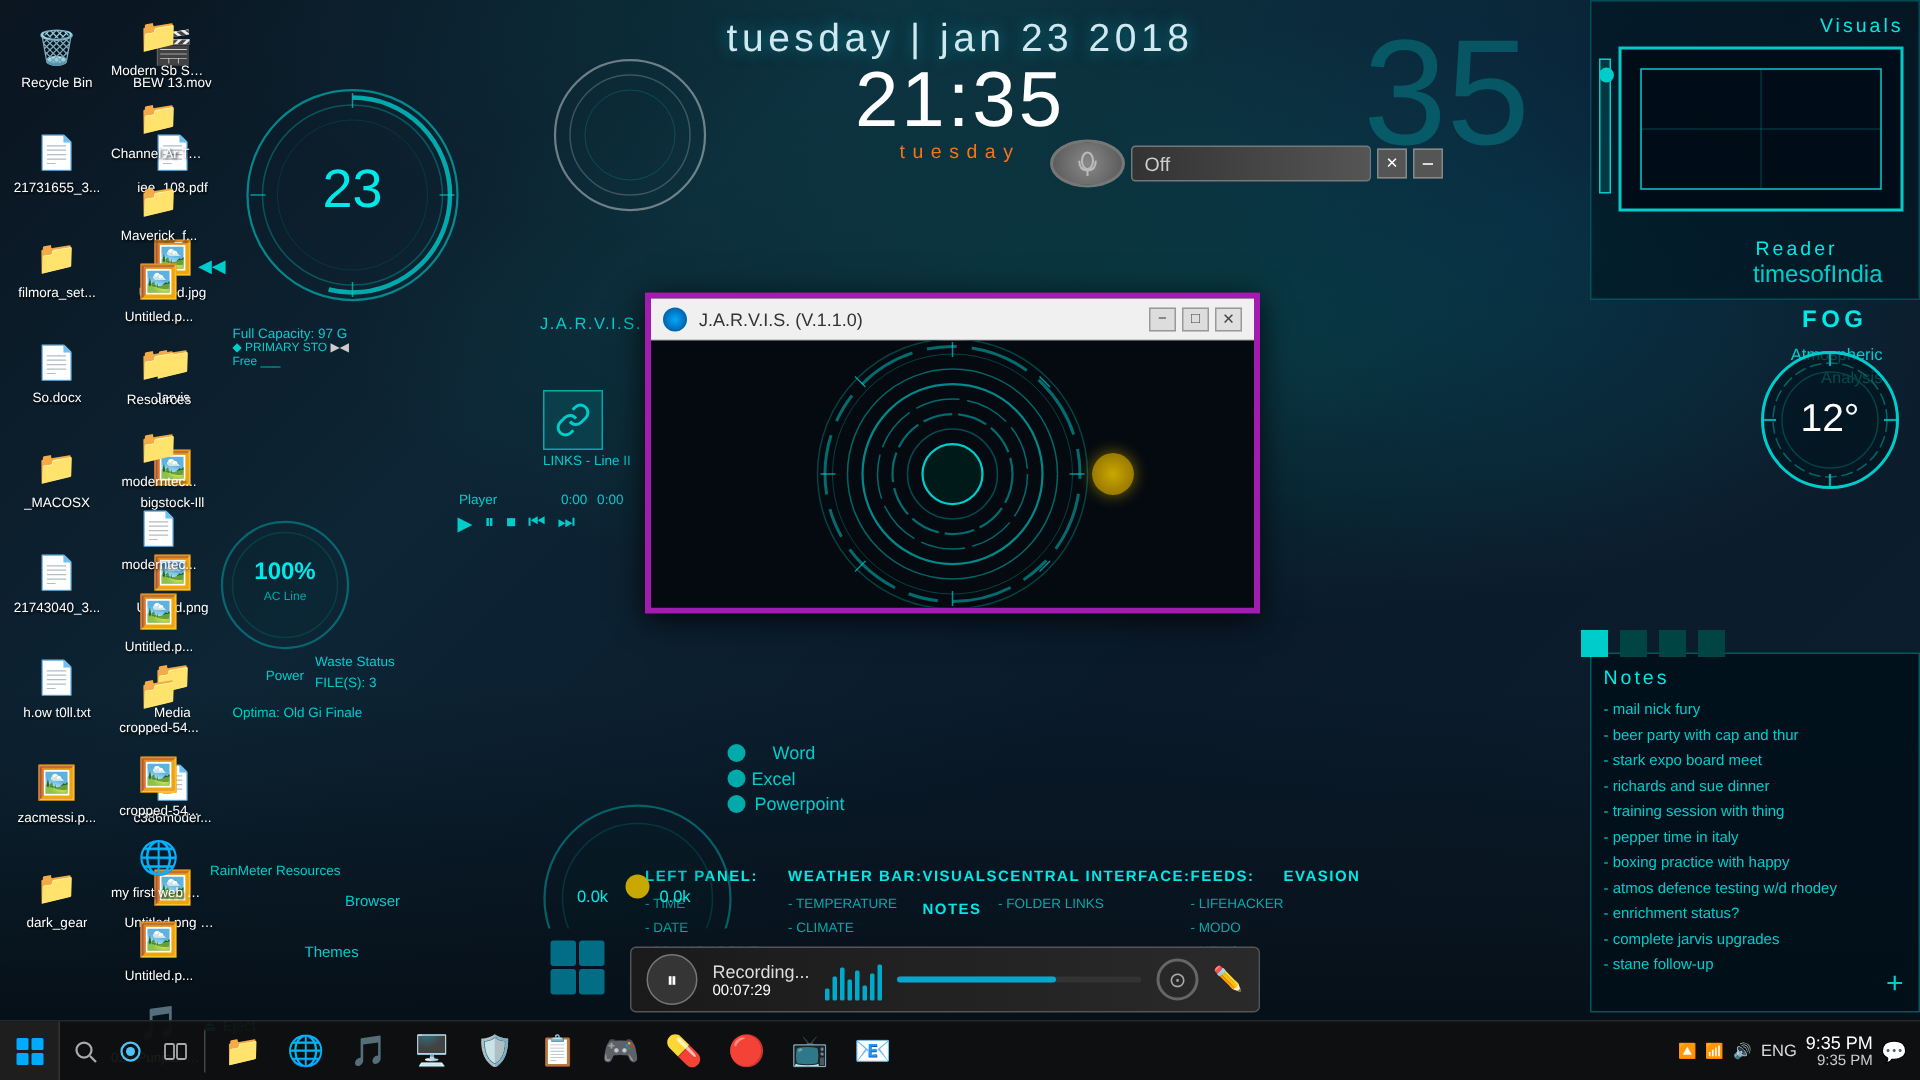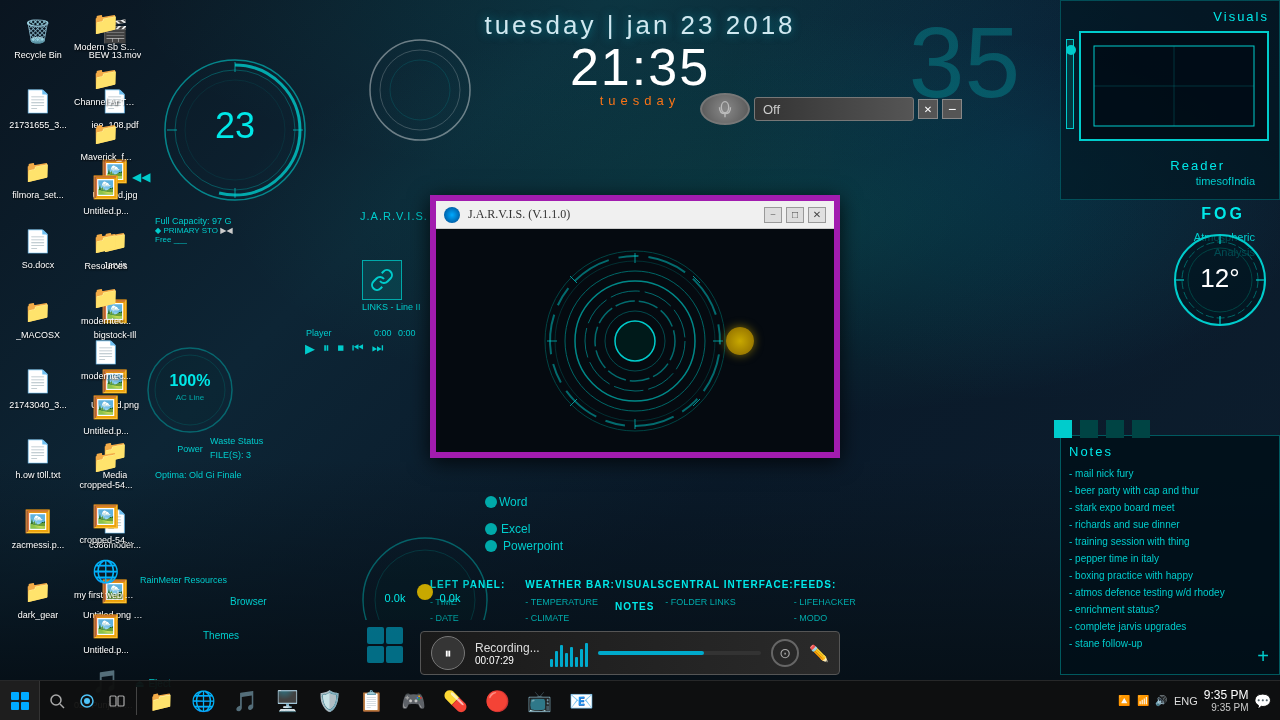--- a/index.html
+++ b/index.html
@@ -175,21 +175,21 @@
       color: #00e8e8;
       font-size: 16px;
       font-weight: bold;
       z-index: 11;
       letter-spacing: 3px;
     }
     .timeofindia-label {
       position: absolute;
       top: 175px; right: 25px;
       color: #00cccc;
-      font-size: 11px;
+      font-size: 16px;
       z-index: 11;
     }
 
     
     .atm-label {
       position: absolute;
       top: 230px; right: 25px;
       color: #00cccc;
       font-size: 11px;
       z-index: 11;
@@ -252,26 +252,25 @@
       font-size: 20px;
       cursor: pointer;
     }
 
     
     .jarvis-window {
       position: absolute;
       top: 195px;
       left: 430px;
       width: 410px;
-      height: 263px;
+      height: 214px;
       background: #0d0d0d;
-      border: 6px solid #a21caf;
+      border: 4px solid #a21caf;
       z-index: 30;
       box-shadow: 0 4px 20px rgba(0,0,0,0.8);
-      font-family: Liberation Serif, serif;
     }
     .jarvis-titlebar {
       background: #f0f0f0;
       height: 28px;
       display: flex;
       align-items: center;
       padding: 0 8px;
       gap: 4px;
       border-bottom: 1px solid #ccc;
     }
@@ -837,21 +836,21 @@
   <div style="width:40px;height:40px;background:rgba(0,150,150,0.2);border:1px solid #00aaaa;display:flex;align-items:center;justify-content:center;">
     <svg width="24" height="24" viewBox="0 0 24 24">
       <path d="M10 13a5 5 0 0 0 7.54.54l3-3a5 5 0 0 0-7.07-7.07l-1.72 1.71" fill="none" stroke="#00cccc" stroke-width="2"></path>
       <path d="M14 11a5 5 0 0 0-7.54-.54l-3 3a5 5 0 0 0 7.07 7.07l1.71-1.71" fill="none" stroke="#00cccc" stroke-width="2"></path>
     </svg>
   </div>
   <div style="color:#00cccc;font-size:9px;text-align:center;margin-top:2px;">LINKS - Line II</div>
 </div>
 
 <div style="position:absolute;top:495px;left:485px;z-index:15;color:#00cccc;font-size:12px;">
-  <div style="display:flex;align-items:center;gap:2px;margin-bottom:13px;">
+  <div style="display:flex;align-items:center;gap:18px;margin-bottom:3px;">
     <div style="width:12px;height:12px;background:#00aaaa;border-radius:50%;"></div>
     <span>Word</span>
   </div>
   <div style="display:flex;align-items:center;gap:4px;margin-bottom:3px;">
     <div style="width:12px;height:12px;background:#00aaaa;border-radius:50%;"></div>
     <span>Excel</span>
   </div>
   <div style="display:flex;align-items:center;gap:6px;">
     <div style="width:12px;height:12px;background:#00aaaa;border-radius:50%;"></div>
     <span>Powerpoint</span>
@@ -1017,20 +1016,23 @@
   </div>
   <div class="hud-col">
     <div class="hud-title">CENTRAL INTERFACE:</div>
     <div>- FOLDER LINKS</div>
   </div>
   <div class="hud-col">
     <div class="hud-title">FEEDS:</div>
     <div>- LIFEHACKER</div>
     <div>- MODO</div>
     <div>- NEWS</div>
+  </div>
+  <div class="hud-col">
+    <div class="hud-title">EVASION</div>
   </div>
 </div>
 
 <div class="eject-label">
   <span>⏏</span>
   <span>Eject</span>
 </div>
 
 <div class="browser-label">Browser</div>
 

